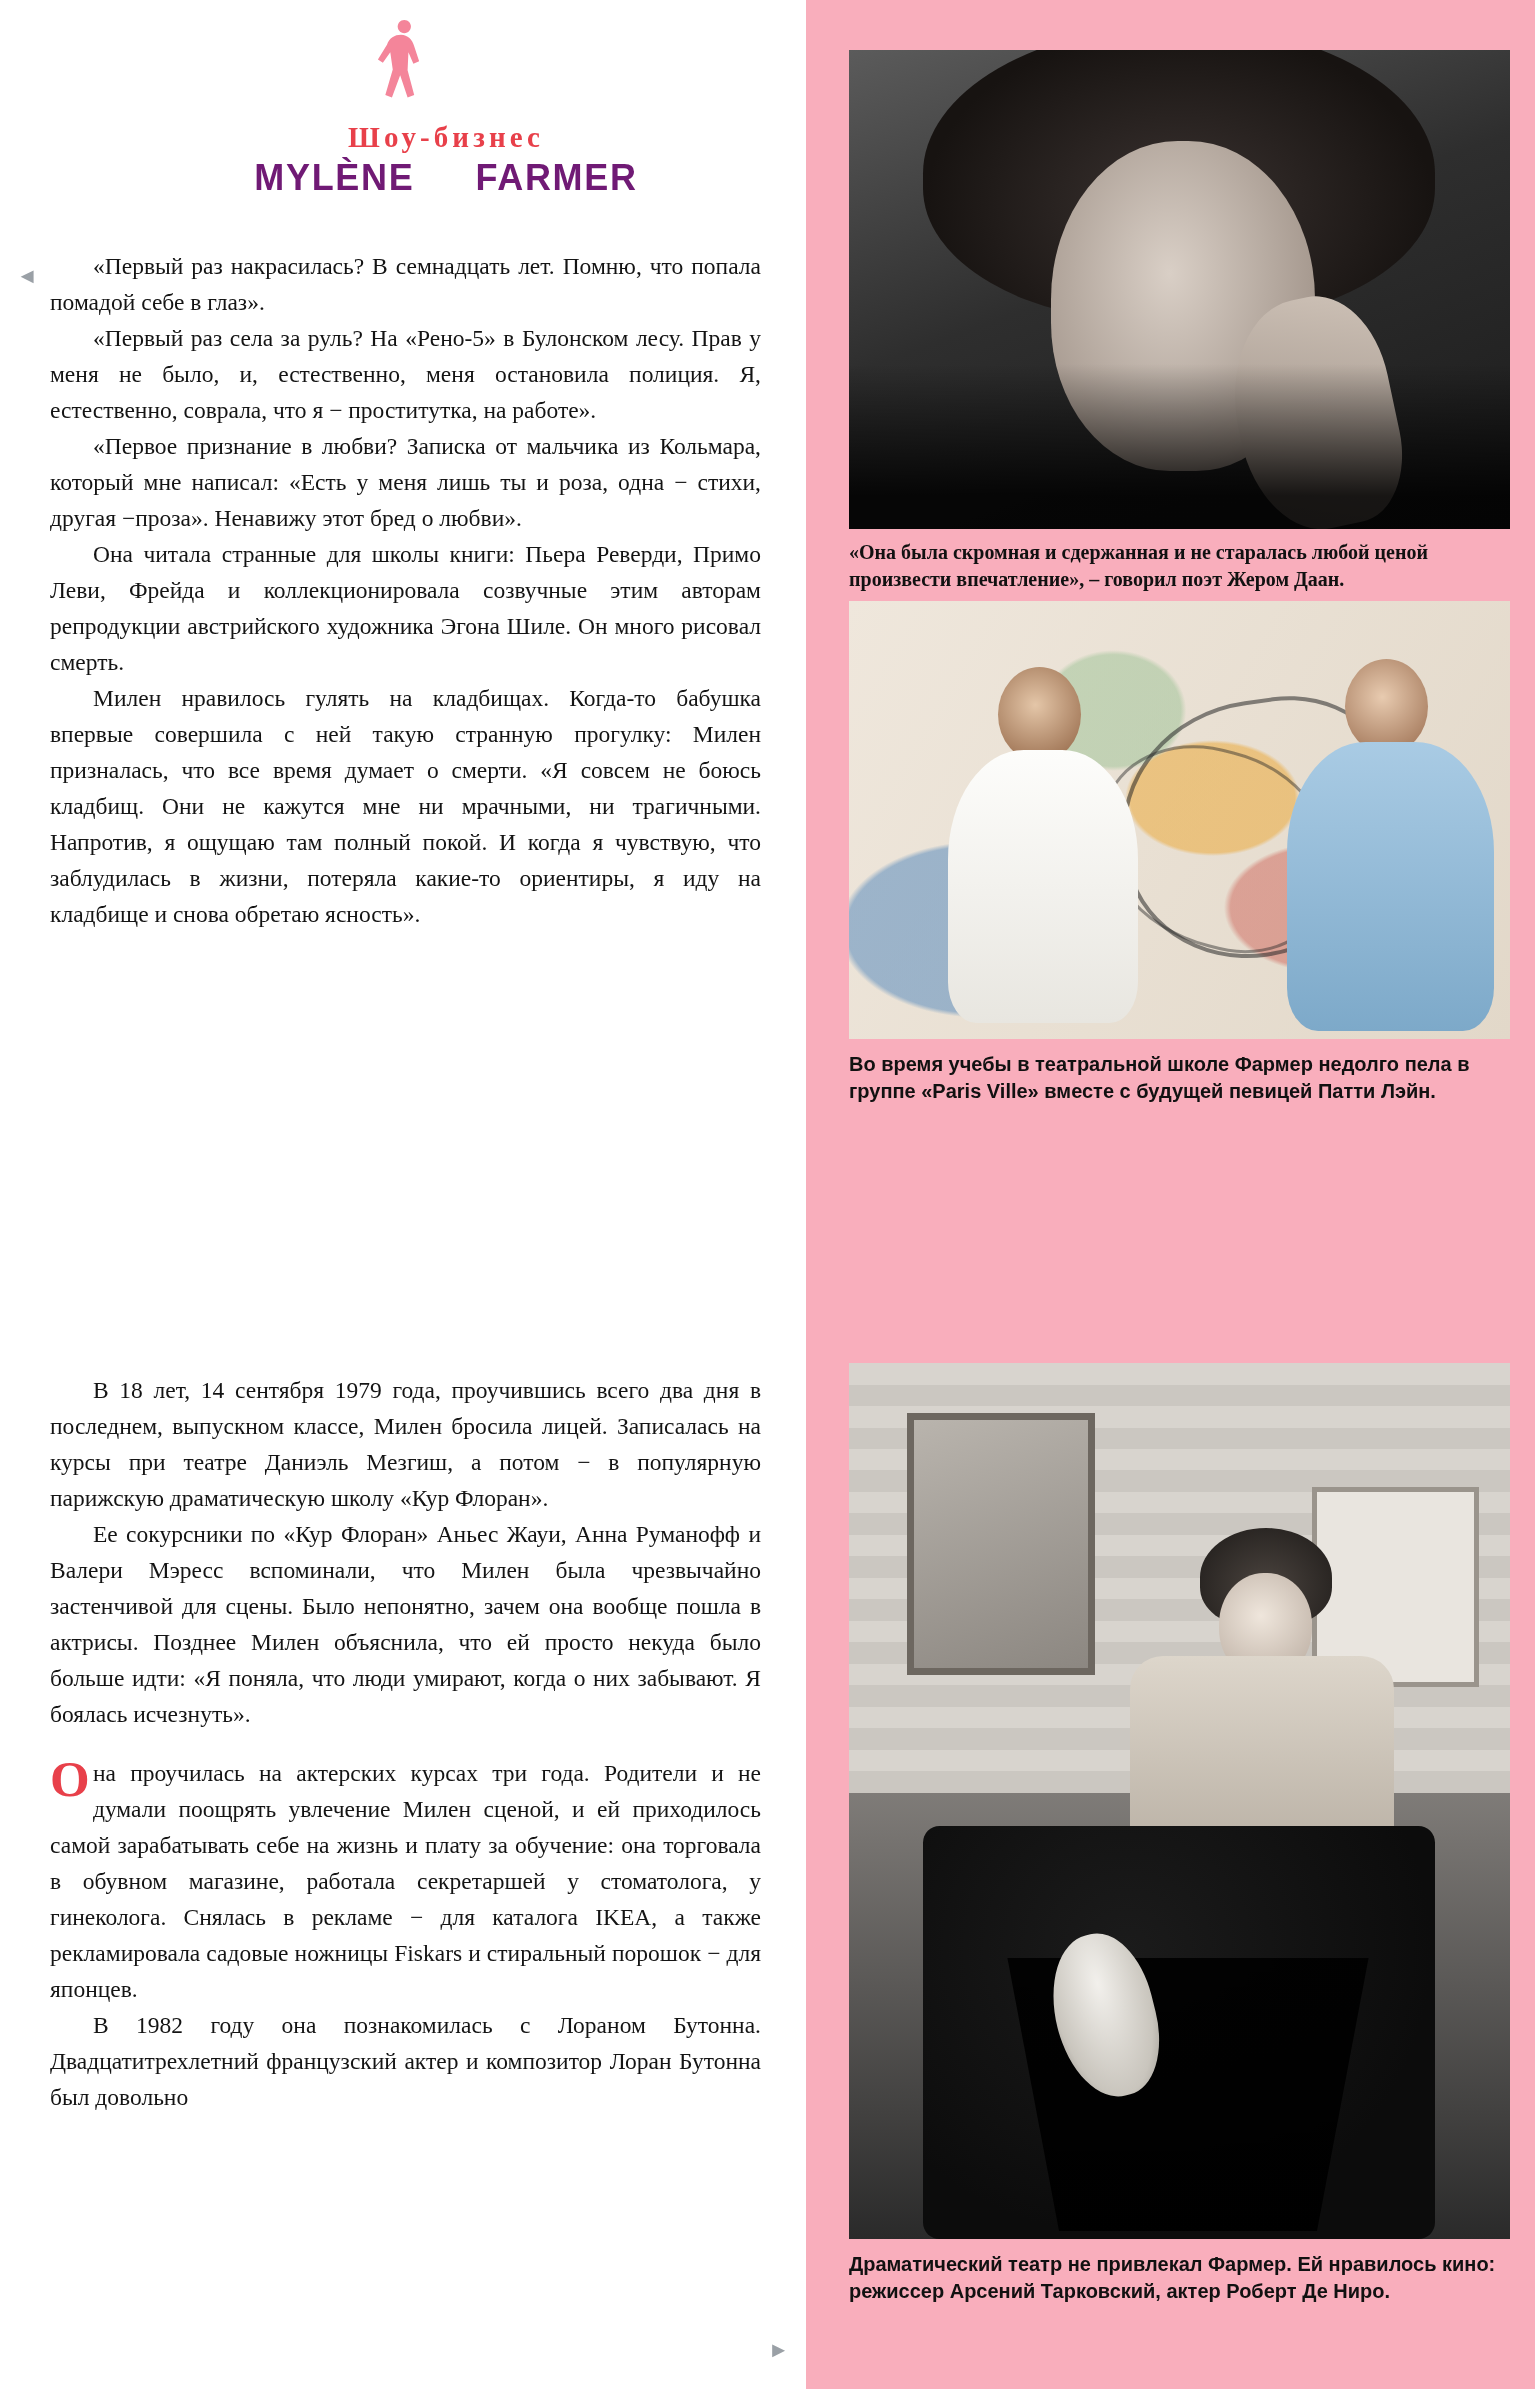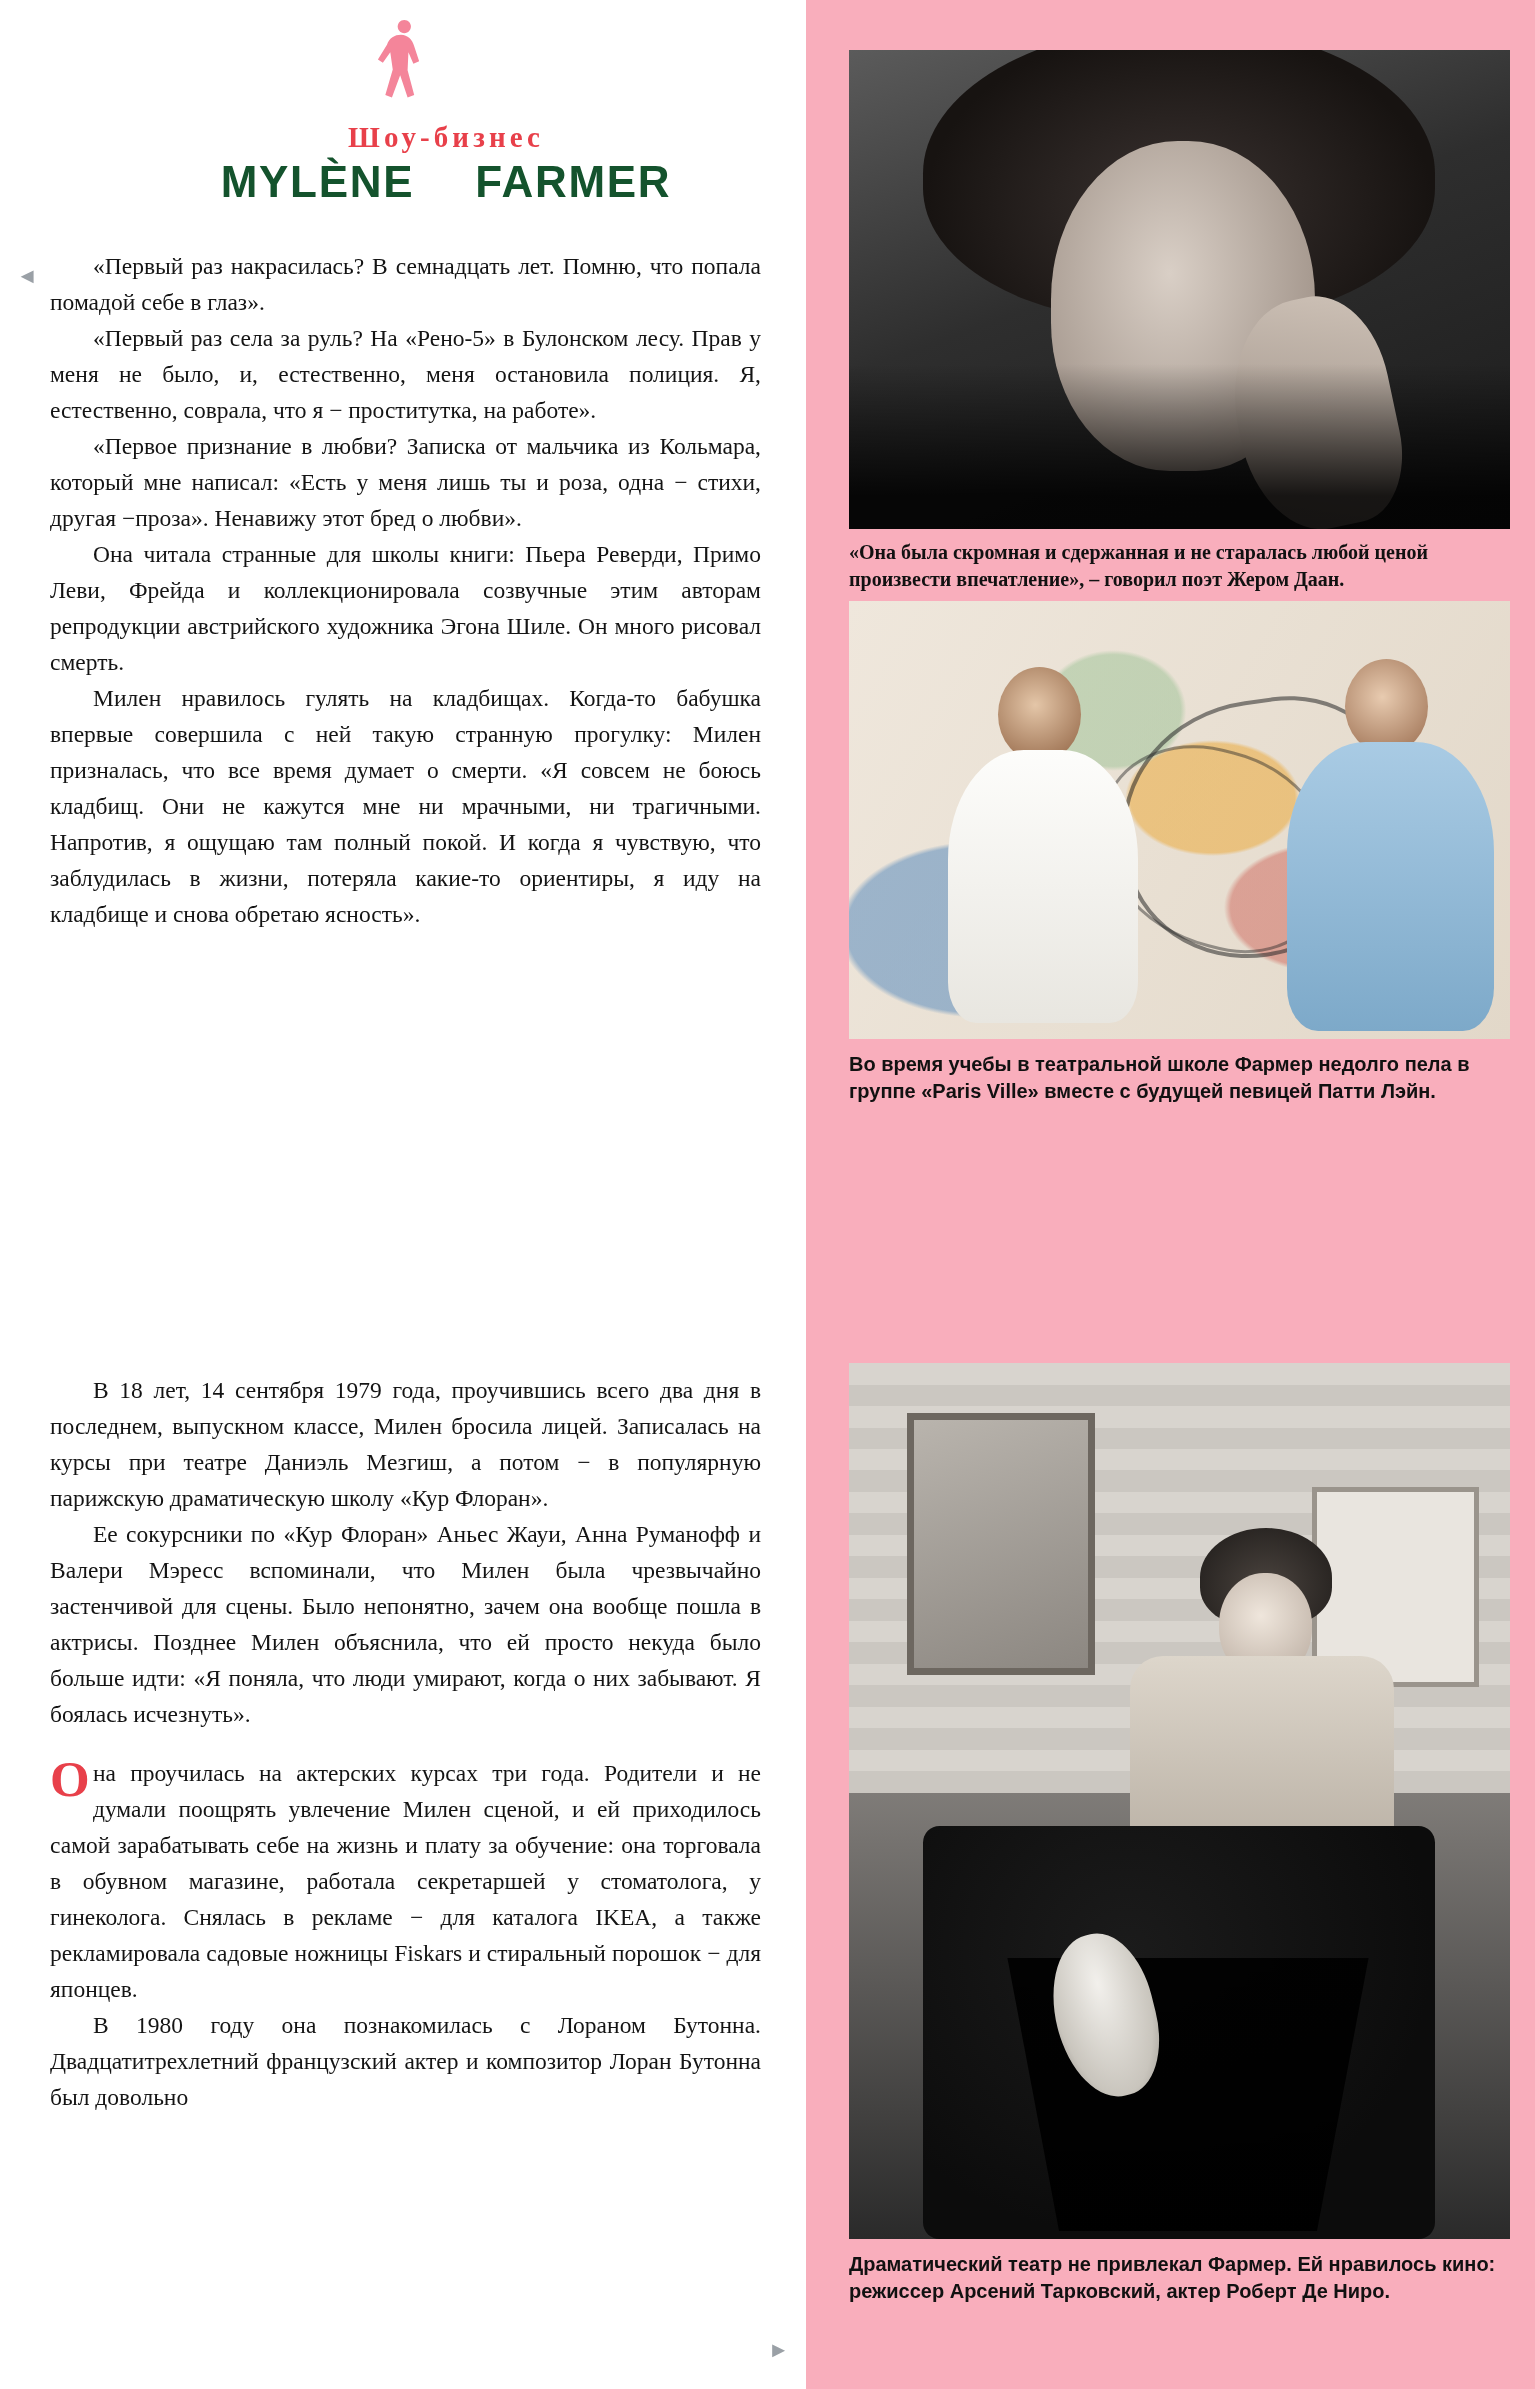--- a/index.html
+++ b/index.html
@@ -50,24 +50,24 @@
     font-weight: bold;
     font-size: 29px;
     letter-spacing: 4.1px;
   }
   .mylene-row {
     position: absolute;
     left: 0;
     top: 142px;
     width: 512px;
     text-align: center;
-    color: #14532d;
+    color: #701a75;
     font-family: "Liberation Sans", sans-serif;
     font-weight: bold;
-    font-size: 44px;
+    font-size: 36px;
     letter-spacing: 1.7px;
     white-space: nowrap;
   }
   .mylene-row .gap { display: inline-block; width: 61px; }
 
   
   .col-left {
     position: absolute;
     left: 50px;
     top: 248px;
@@ -390,21 +390,21 @@
         <div class="body"></div>
     </div>
   </div>
   <div class="cap2">Во время учебы в театральной школе Фармер недолго пела в группе «Paris Ville» вместе с будущей певицей Патти Лэйн.</div>
 
 
   <div class="col-left2">
     <p>В 18 лет, 14 сентября 1979 года, проучившись всего два дня в последнем, выпускном классе, Милен бросила лицей. Записалась на курсы при театре Даниэль Мезгиш, а потом − в популярную парижскую драматическую школу «Кур Флоран».</p>
     <p>Ее сокурсники по «Кур Флоран» Аньес Жауи, Анна Руманофф и Валери Мэресс вспоминали, что Милен была чрезвычайно застенчивой для сцены. Было непонятно, зачем она вообще пошла в актрисы. Позднее Милен объяснила, что ей просто некуда было больше идти: «Я поняла, что люди умирают, когда о них забывают. Я боялась исчезнуть».</p>
     <p class="dropcap-p"><span class="dropcap">О</span><span>на проучилась на актерских курсах три года. Родители и не думали поощрять увлечение Милен сценой, и ей приходилось самой зарабатывать себе на жизнь и плату за обучение: она торговала в обувном магазине, работала секретаршей у стоматолога, у гинеколога. Снялась в рекламе − для каталога IKEA, а также рекламировала садовые ножницы Fiskars и стиральный порошок − для японцев.</span></p>
-    <p>В 1980 году она познакомилась с Лораном Бутонна. Двадцатитрехлетний французский актер и композитор Лоран Бутонна был довольно</p>
+    <p>В 1982 году она познакомилась с Лораном Бутонна. Двадцатитрехлетний французский актер и композитор Лоран Бутонна был довольно</p>
   </div>
 
   <div class="arrow-right">►</div>
 
   <div class="photo3">
     <div class="p3-wall"></div>
     <div class="p3-mirror"></div>
     <div class="p3-frame"></div>
     <div class="p3-figure">
       <div class="p3-hair"></div>

